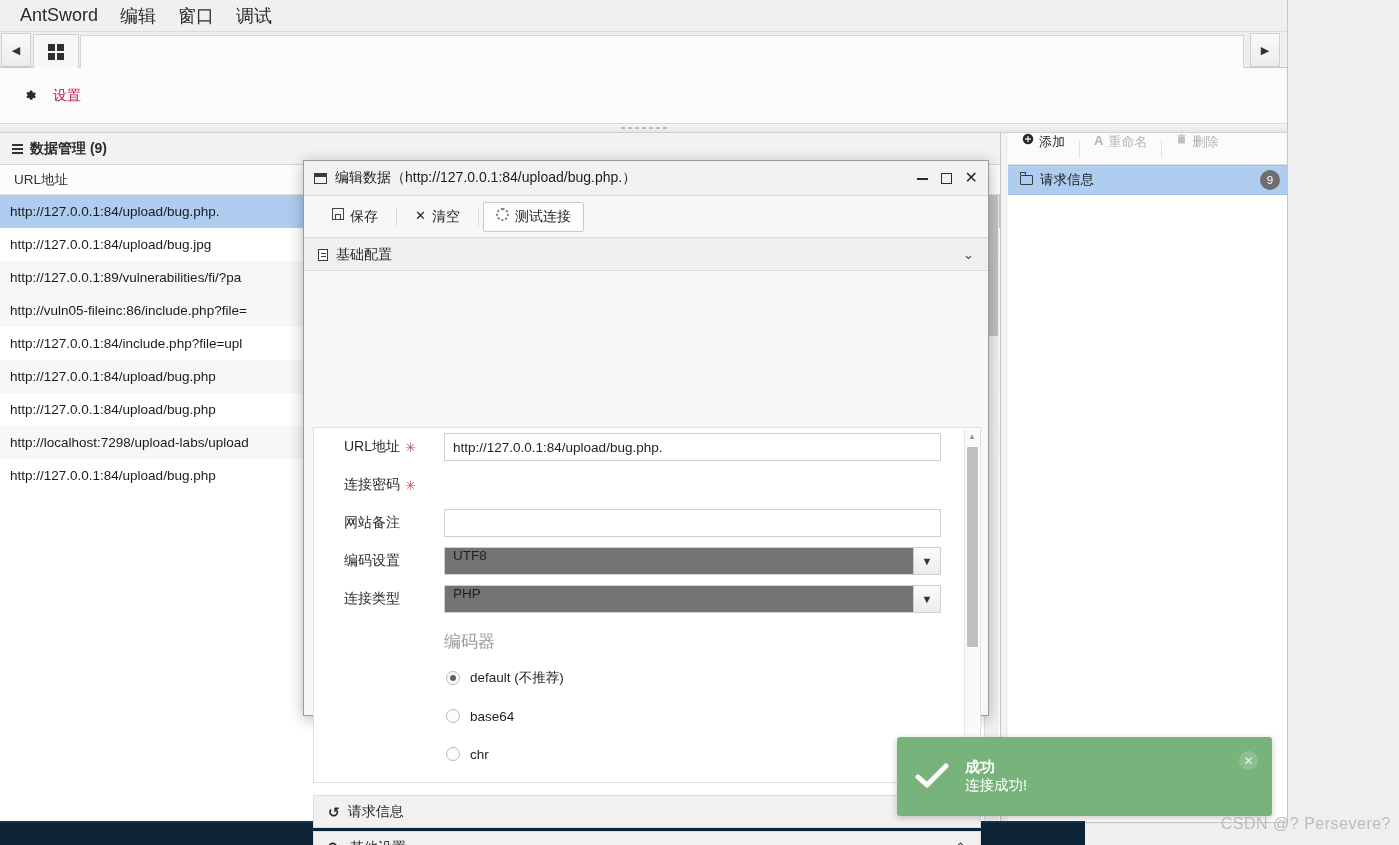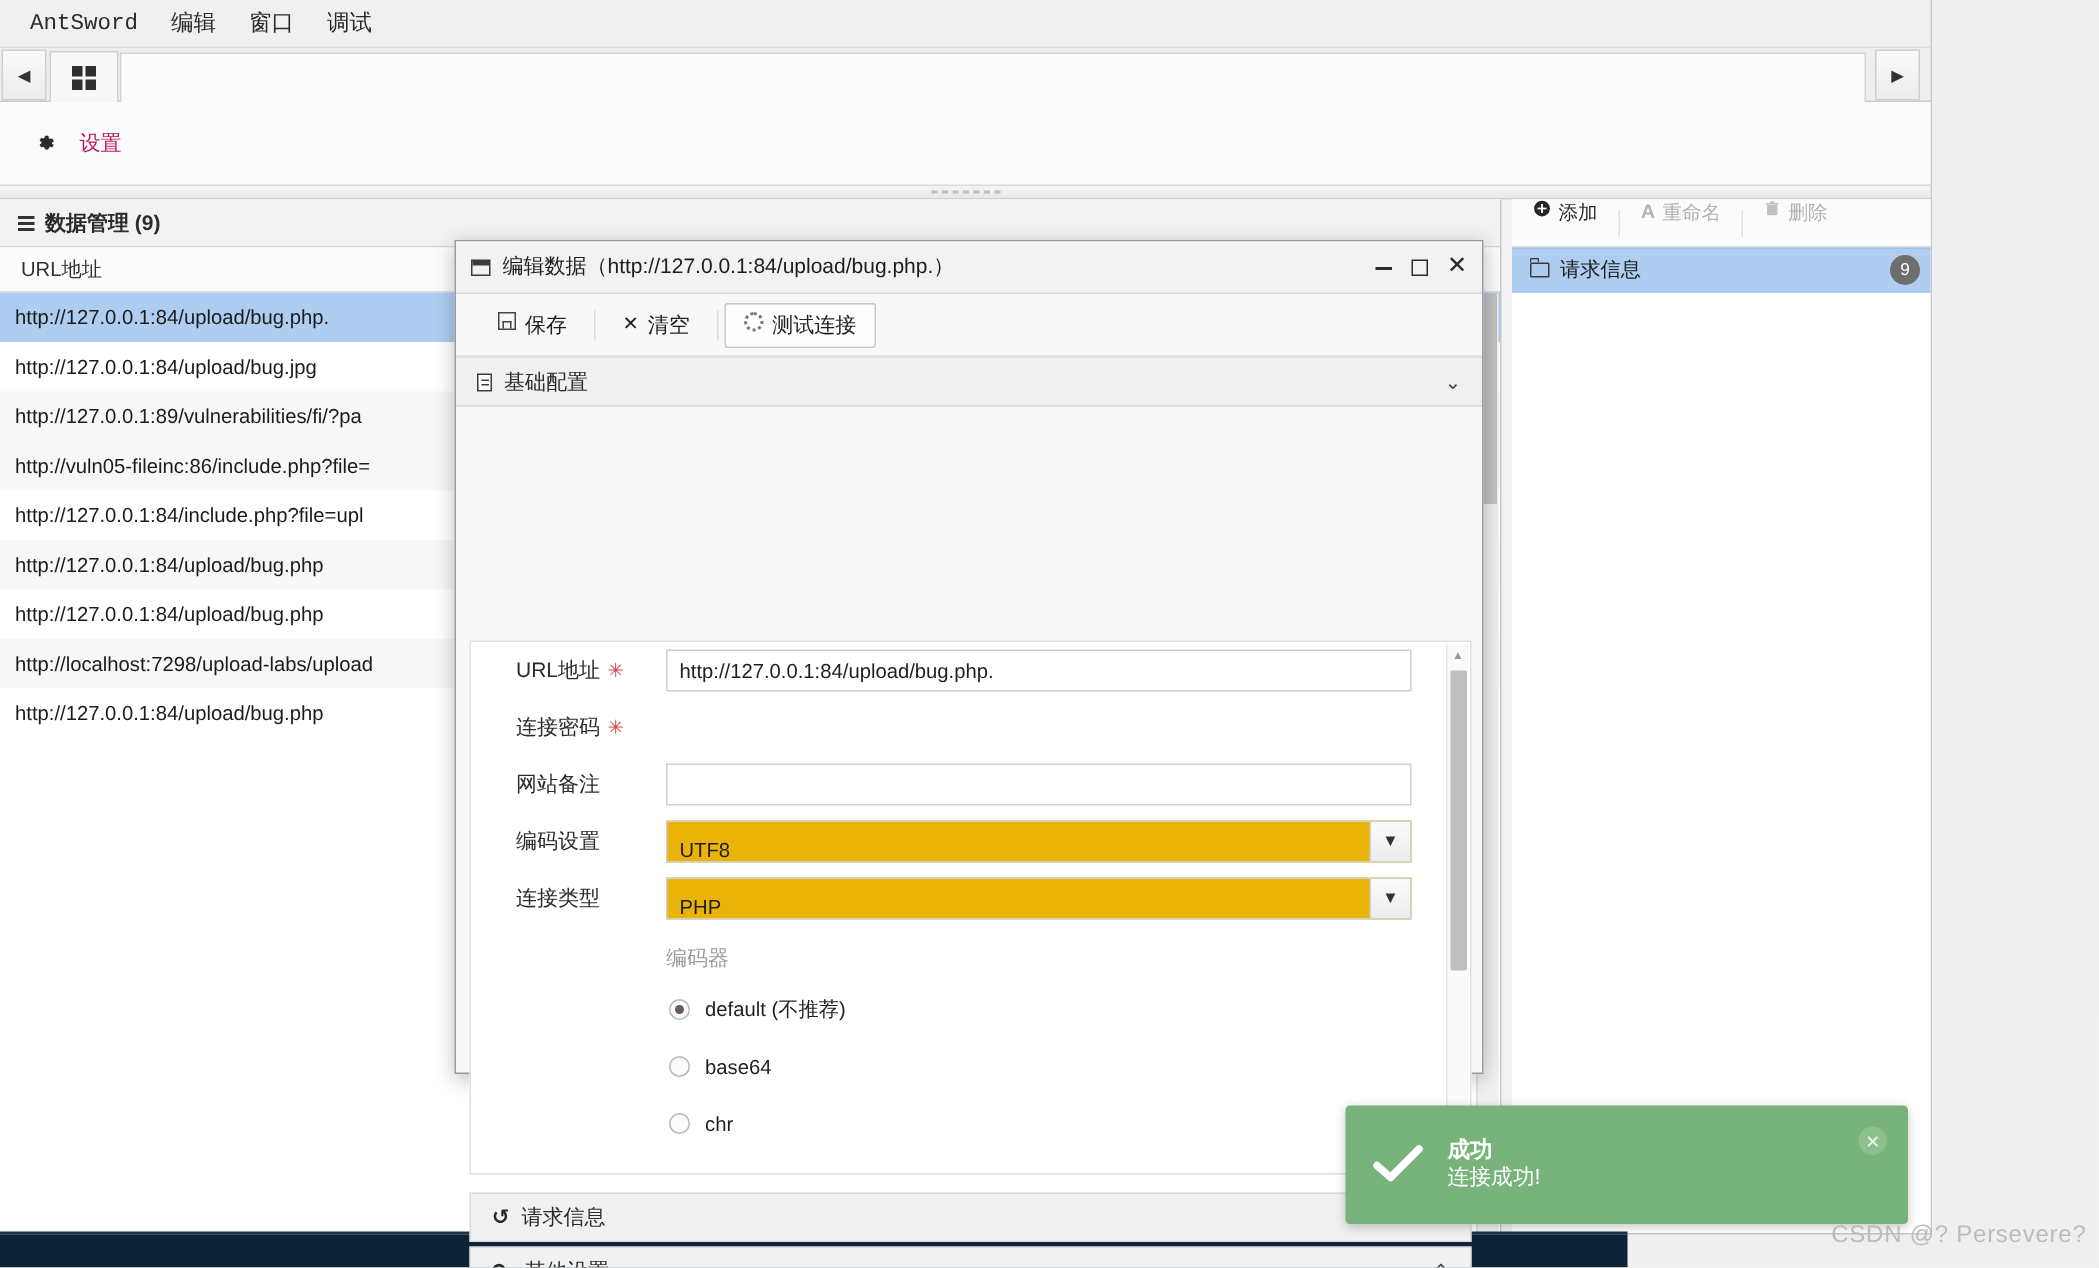--- a/index.html
+++ b/index.html
@@ -30,22 +30,22 @@
 
   
   .menubar {
     position:absolute; left:0; top:0; width:1288px; height:32px;
     background:#f0f0f0;
     border-bottom:1px solid #dcdcdc;
     display:flex; align-items:center;
     padding-left:10px; box-sizing:border-box;
   }
   .menubar-item {
-    font-size:15px; color:#2a2a2a; padding:3px 10px; margin-right:2px;
-    white-space:nowrap; cursor:default;font-family:Liberation Mono, monospace;
+    font-size:18px; color:#2a2a2a; padding:3px 10px; margin-right:2px;
+    white-space:nowrap; cursor:default;
   }
 
   
   .tabstrip {
     position:absolute; left:0; top:32px; width:1288px; height:36px;
     background:#efefef; border-bottom:1px solid #c9c9c9;
     box-sizing:border-box;
   }
   .tab-scroll-btn {
     position:absolute; top:1px; width:30px; height:34px;
@@ -207,31 +207,31 @@
   }
   .form-row { display:flex; align-items:center; height:38px; padding-left:30px; box-sizing:border-box; }
   .form-label { width:100px; font-size:14px; color:#2b2b2b; display:flex; align-items:center; gap:5px; }
   .req { color:#d04a4a; font-size:13px; }
   .form-input {
     width:497px; height:28px; border:1px solid #cfcfcf; background:#fff;
     box-sizing:border-box; padding:0 8px; font-size:13.5px; color:#1f1f1f;
     font-family:"Liberation Sans", sans-serif; outline:none;
   }
   .form-select {
-    width:497px; height:28px; border:1px solid #cfcfcf; background:#eab308;
-    box-sizing:border-box; position:relative; display:flex; align-items:flex-end;
+    width:497px; height:28px; border:1px solid #cfcfcf; background:#737373;
+    box-sizing:border-box; position:relative; display:flex; align-items:flex-start;
     padding:0 8px; font-size:13.5px; color:#1f1f1f;
   }
   .sel-arrow {
     position:absolute; right:0; top:0; width:27px; height:26px;
     background:linear-gradient(#fbfbfb,#ececec); border-left:1px solid #cfcfcf;
     display:flex; align-items:center; justify-content:center; font-size:11px; color:#333;
     box-sizing:border-box;
   }
-  .encoder-label { padding-left:130px; font-size:14px; color:#9b9b9b; margin-top:12px; margin-bottom:6px; }
+  .encoder-label { padding-left:130px; font-size:17px; color:#9b9b9b; margin-top:12px; margin-bottom:6px; }
   .radio-row { display:flex; align-items:center; gap:10px; padding-left:132px; height:38px; }
   .radio {
     width:14px; height:14px; border:1px solid #b9b9b9; border-radius:50%;
     background:#fcfcfc; box-sizing:border-box; position:relative; flex:none;
   }
   .radio.checked:after {
     content:""; position:absolute; left:3px; top:3px; width:6px; height:6px;
     border-radius:50%; background:#6b5b5b;
   }
   .radio-label { font-size:13.5px; color:#1f1f1f; }

